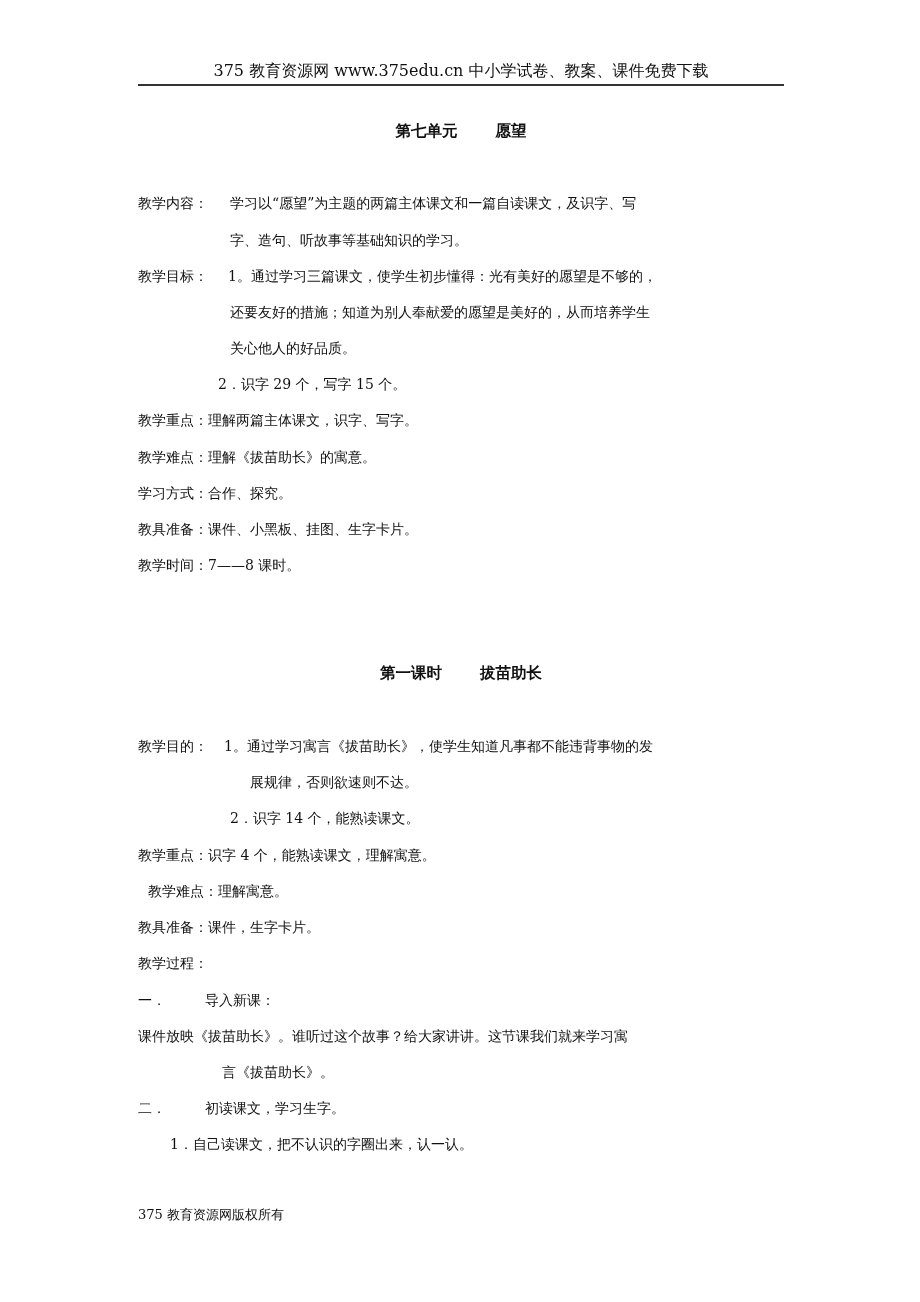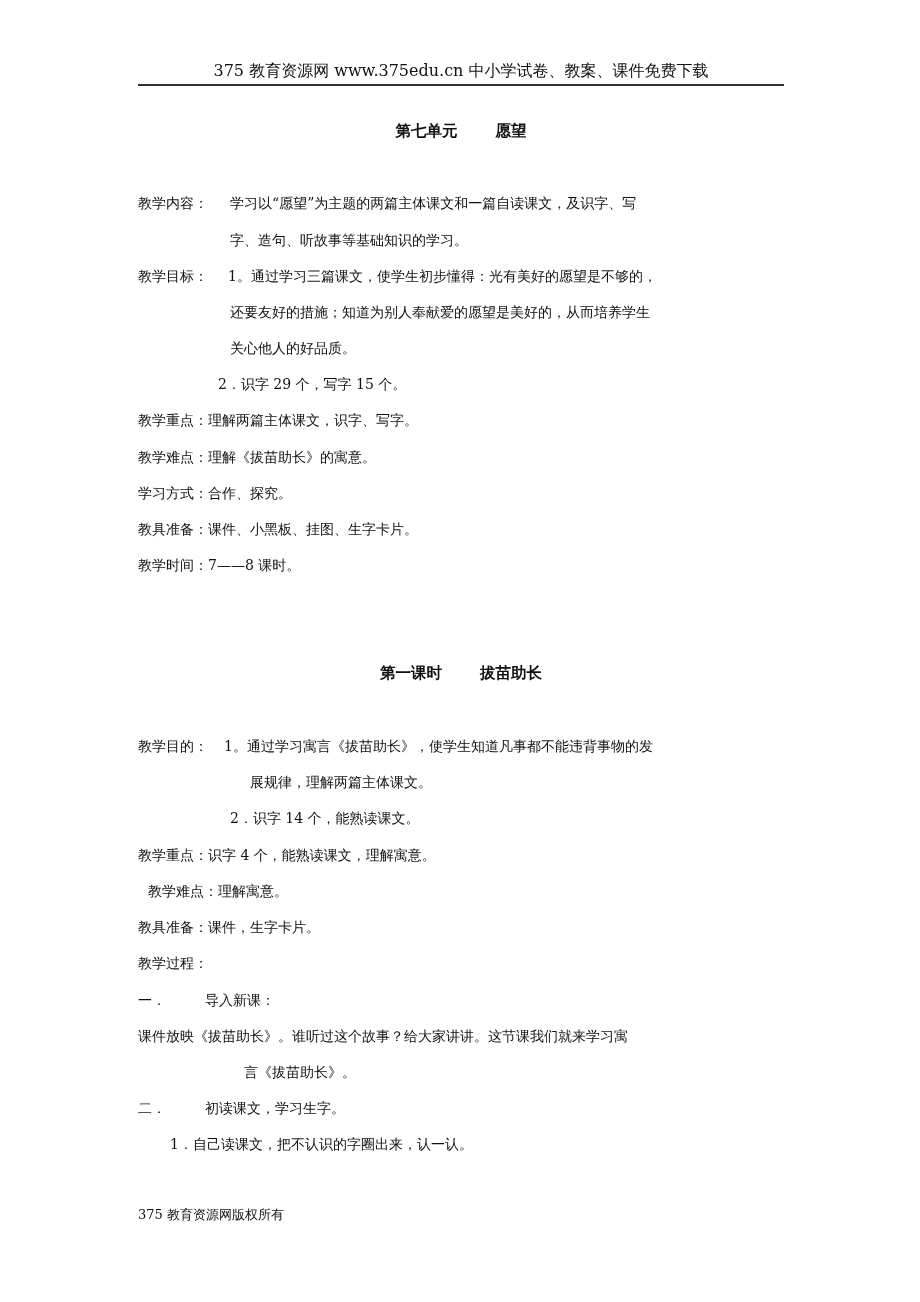--- a/index.html
+++ b/index.html
@@ -39,30 +39,30 @@
 <div class="abs" style="left:138px; top:483px;">学习方式：合作、探究。</div>
 <div class="abs" style="left:138px; top:519px;">教具准备：课件、小黑板、挂图、生字卡片。</div>
 <div class="abs" style="left:138px; top:555px;">教学时间：7——8 课时。</div>
 
 <div class="title" style="top:663px;">
   <span>第一课时</span><span class="gap"></span><span>拔苗助长</span>
 </div>
 
 <div class="abs" style="left:138px; top:736px;">教学目的：</div>
 <div class="abs" style="left:224px; top:736px;">1。通过学习寓言《拔苗助长》，使学生知道凡事都不能违背事物的发</div>
-<div class="abs" style="left:250px; top:772px;">展规律，理解两篇主体课文。</div>
+<div class="abs" style="left:250px; top:772px;">展规律，否则欲速则不达。</div>
 <div class="abs" style="left:230px; top:808px;">2．识字 14 个，能熟读课文。</div>
 
 <div class="abs" style="left:138px; top:845px;">教学重点：识字 4 个，能熟读课文，理解寓意。</div>
 <div class="abs" style="left:148px; top:881px;">教学难点：理解寓意。</div>
 <div class="abs" style="left:138px; top:917px;">教具准备：课件，生字卡片。</div>
 <div class="abs" style="left:138px; top:953px;">教学过程：</div>
 
 <div class="abs" style="left:138px; top:990px;">一．</div>
 <div class="abs" style="left:205px; top:990px;">导入新课：</div>
 <div class="abs" style="left:138px; top:1026px;">课件放映《拔苗助长》。谁听过这个故事？给大家讲讲。这节课我们就来学习寓</div>
-<div class="abs" style="left:244px; top:1062px;">言《拔苗助长》。</div>
+<div class="abs" style="left:222px; top:1062px;">言《拔苗助长》。</div>
 
 <div class="abs" style="left:138px; top:1098px;">二．</div>
 <div class="abs" style="left:205px; top:1098px;">初读课文，学习生字。</div>
 <div class="abs" style="left:170px; top:1134px;">1．自己读课文，把不认识的字圈出来，认一认。</div>
 
 <div class="footer">375 教育资源网版权所有</div>
 
 </body></html>

